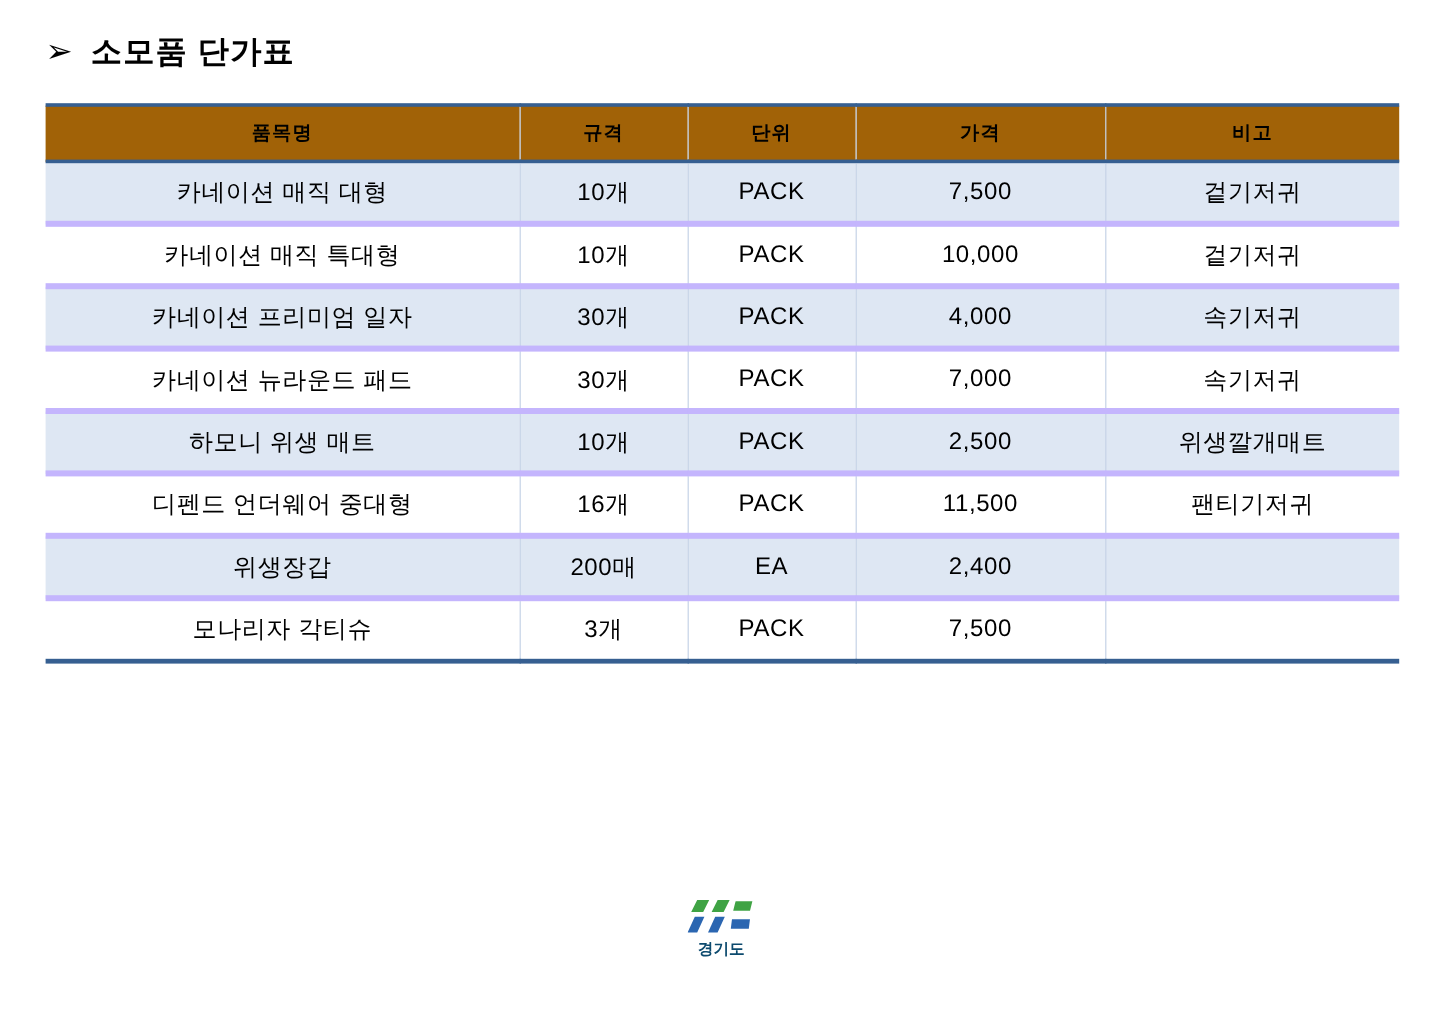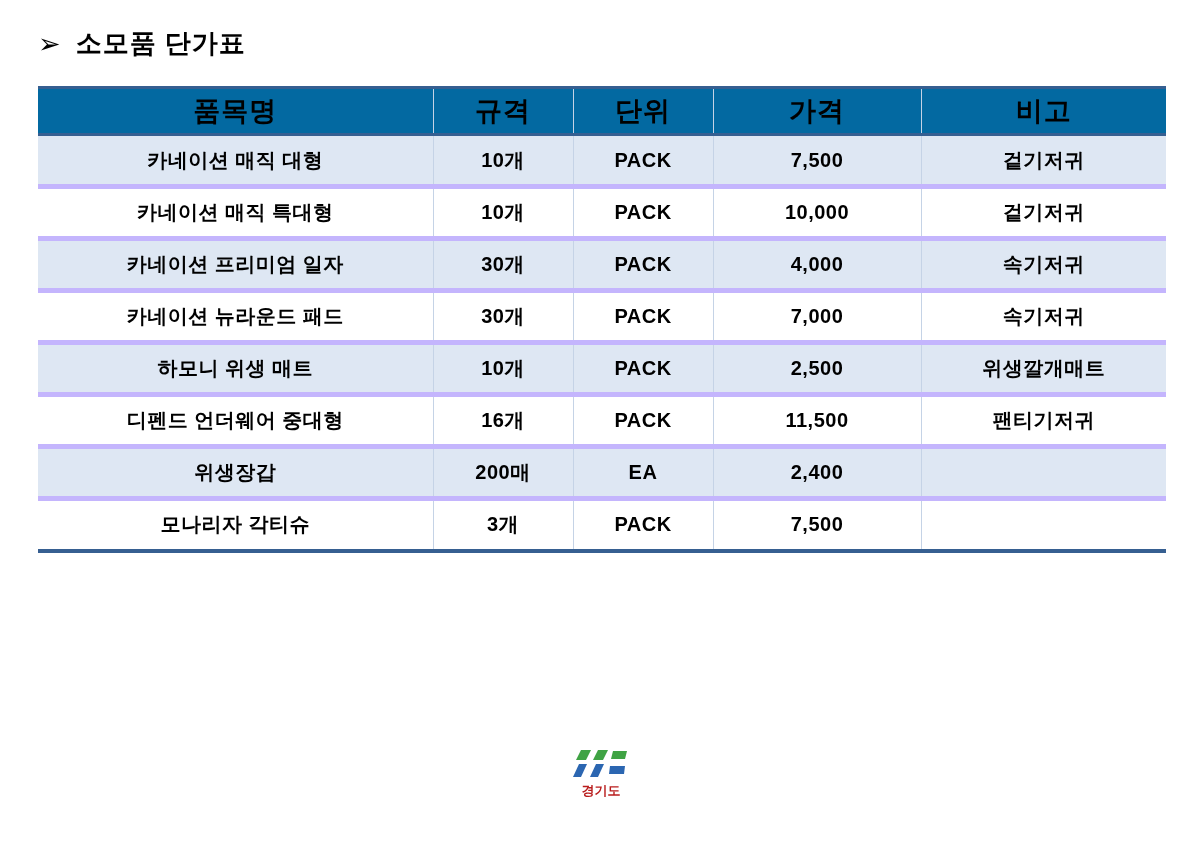--- a/index.html
+++ b/index.html
@@ -23,40 +23,40 @@
     border-bottom: 4px solid #365f91;
   }
   .price-table col.c1 { width: 395px; }
   .price-table col.c2 { width: 140px; }
   .price-table col.c3 { width: 140px; }
   .price-table col.c4 { width: 208px; }
   .price-table col.c5 { width: 245px; }
 
   .price-table thead tr { border-bottom: 3px solid #365f91; }
   .price-table th {
-    height: 47px; font-size: 27px; font-weight: bold; text-align: center;
-    vertical-align: middle; background: #0369a1; letter-spacing: 1px;
+    height: 47px; font-size: 16px; font-weight: bold; text-align: center;
+    vertical-align: middle; background: #a16207; letter-spacing: 1px;
   }
   .price-table td {
-    height: 52px; font-size: 20px; font-weight: bold; text-align: center;
+    height: 52px; font-size: 20px; font-weight: normal; text-align: center;
     vertical-align: middle; letter-spacing: 0.5px;
   }
   .price-table th:not(:last-child),
   .price-table td:not(:last-child) { border-right: 1px solid #c5d3e6; }
   .price-table tbody tr + tr { border-top: 5px solid #c4b5fd; }
   .price-table tbody tr:nth-child(odd) { background: #dee7f3; }
   .price-table tbody tr:nth-child(even) { background: #ffffff; }
 
   .footer {
     position: absolute; top: 748px; left: 0; width: 1202px;
     display: flex; justify-content: center; align-items: center; gap: 20px;
   }
   .logo { display: flex; flex-direction: column; align-items: center; width: 60px; }
   .logo-text {
-    font-size: 13px; font-weight: bold; color: #b91c1c; margin-top: 2px;
+    font-size: 13px; font-weight: bold; color: #0c4a6e; margin-top: 2px;
     letter-spacing: 0px;
   }
   .org-name {
     font-size: 30px; font-weight: bold; color: #0d0f14; letter-spacing: 1px;
   }
 </style>
 </head>
 <body>
 
 <div class="page">

